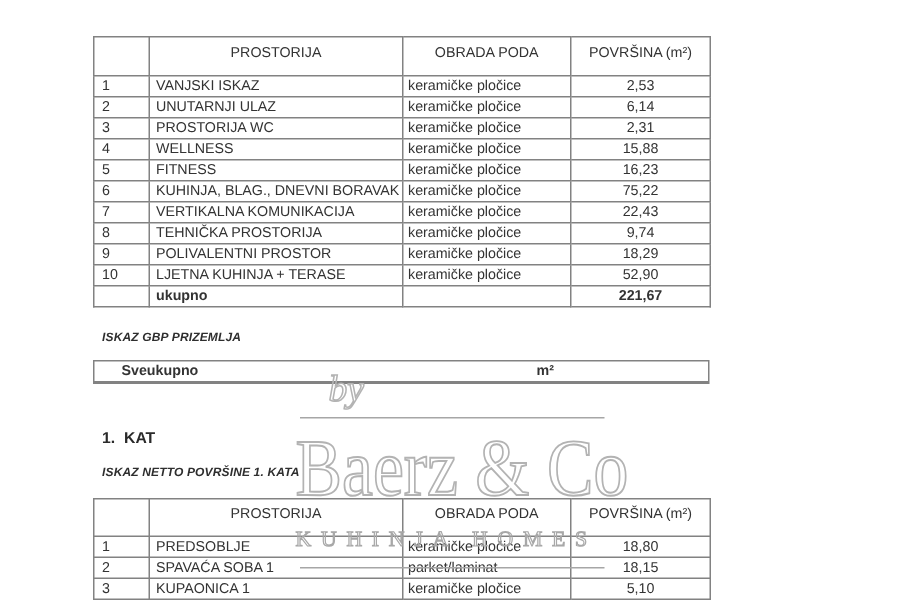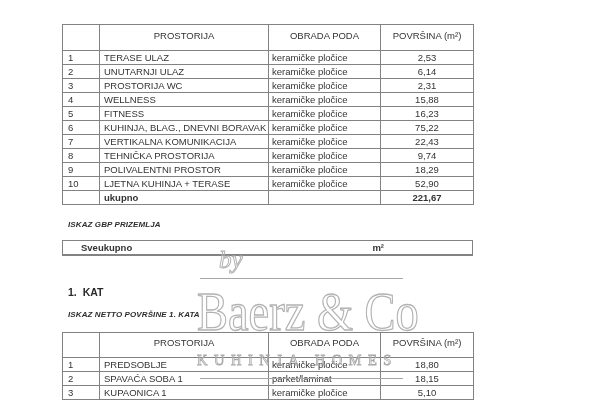--- a/index.html
+++ b/index.html
@@ -26,21 +26,21 @@
   .area-table td:nth-child(2){ text-align:left; padding-left:4px; }
   .area-table td:nth-child(3){ text-align:left; }
   .area-table td:nth-child(4){ text-align:center; }
   .area-table tfoot td { font-weight:bold; }
   .area-table tfoot td:nth-child(2){ }
 
   .summary-box { position:absolute; left:62px; top:240px; width:411px; height:16px;
        border:1px solid var(--border); border-bottom-width:2px; }
   .summary-box span { position:absolute; top:0; font-size:9.5px; font-weight:bold; line-height:13px; }
   .sum-label { left:18px; }
-  .sum-unit  { left:280px; width:41px; text-align:right; }
+  .sum-unit  { left:280px; width:41px; text-align:center; }
   .sum-value { left:318px; width:92px; text-align:center; }
 
   .watermark { position:absolute; inset:0; z-index:6; pointer-events:none; font-family:"Liberation Serif", serif; }
   .wm-by { position:absolute; left:219px; top:246px; font-size:25px; font-style:italic;
        color:transparent;text-align:center; -webkit-text-stroke:1px var(--wm); }
   .wm-line { position:absolute; left:200px; width:203px; height:0; border-top:1px solid #a6a6a6; }
   .wm-line1 { top:278px; }
   .wm-line2 { top:378px; }
   .wm-brand { position:absolute; left:197px; top:285px; font-size:54px; line-height:54px; white-space:nowrap;
        color:transparent; -webkit-text-stroke:1.3px var(--wm); transform:scaleX(0.86); transform-origin:left top; }
@@ -67,21 +67,21 @@
         <tr>
           <th></th>
           <th>PROSTORIJA</th>
           <th>OBRADA PODA</th>
           <th>POVRŠINA (m²)</th>
         </tr>
       </thead>
       <tbody>
         <tr>
           <td>1</td>
-          <td>TERASE ULAZ</td>
+          <td>VANJSKI ISKAZ</td>
           <td>keramičke pločice</td>
           <td>2,53</td>
         </tr>
         <tr>
           <td>2</td>
           <td>UNUTARNJI ULAZ</td>
           <td>keramičke pločice</td>
           <td>6,14</td>
         </tr>
         <tr>

